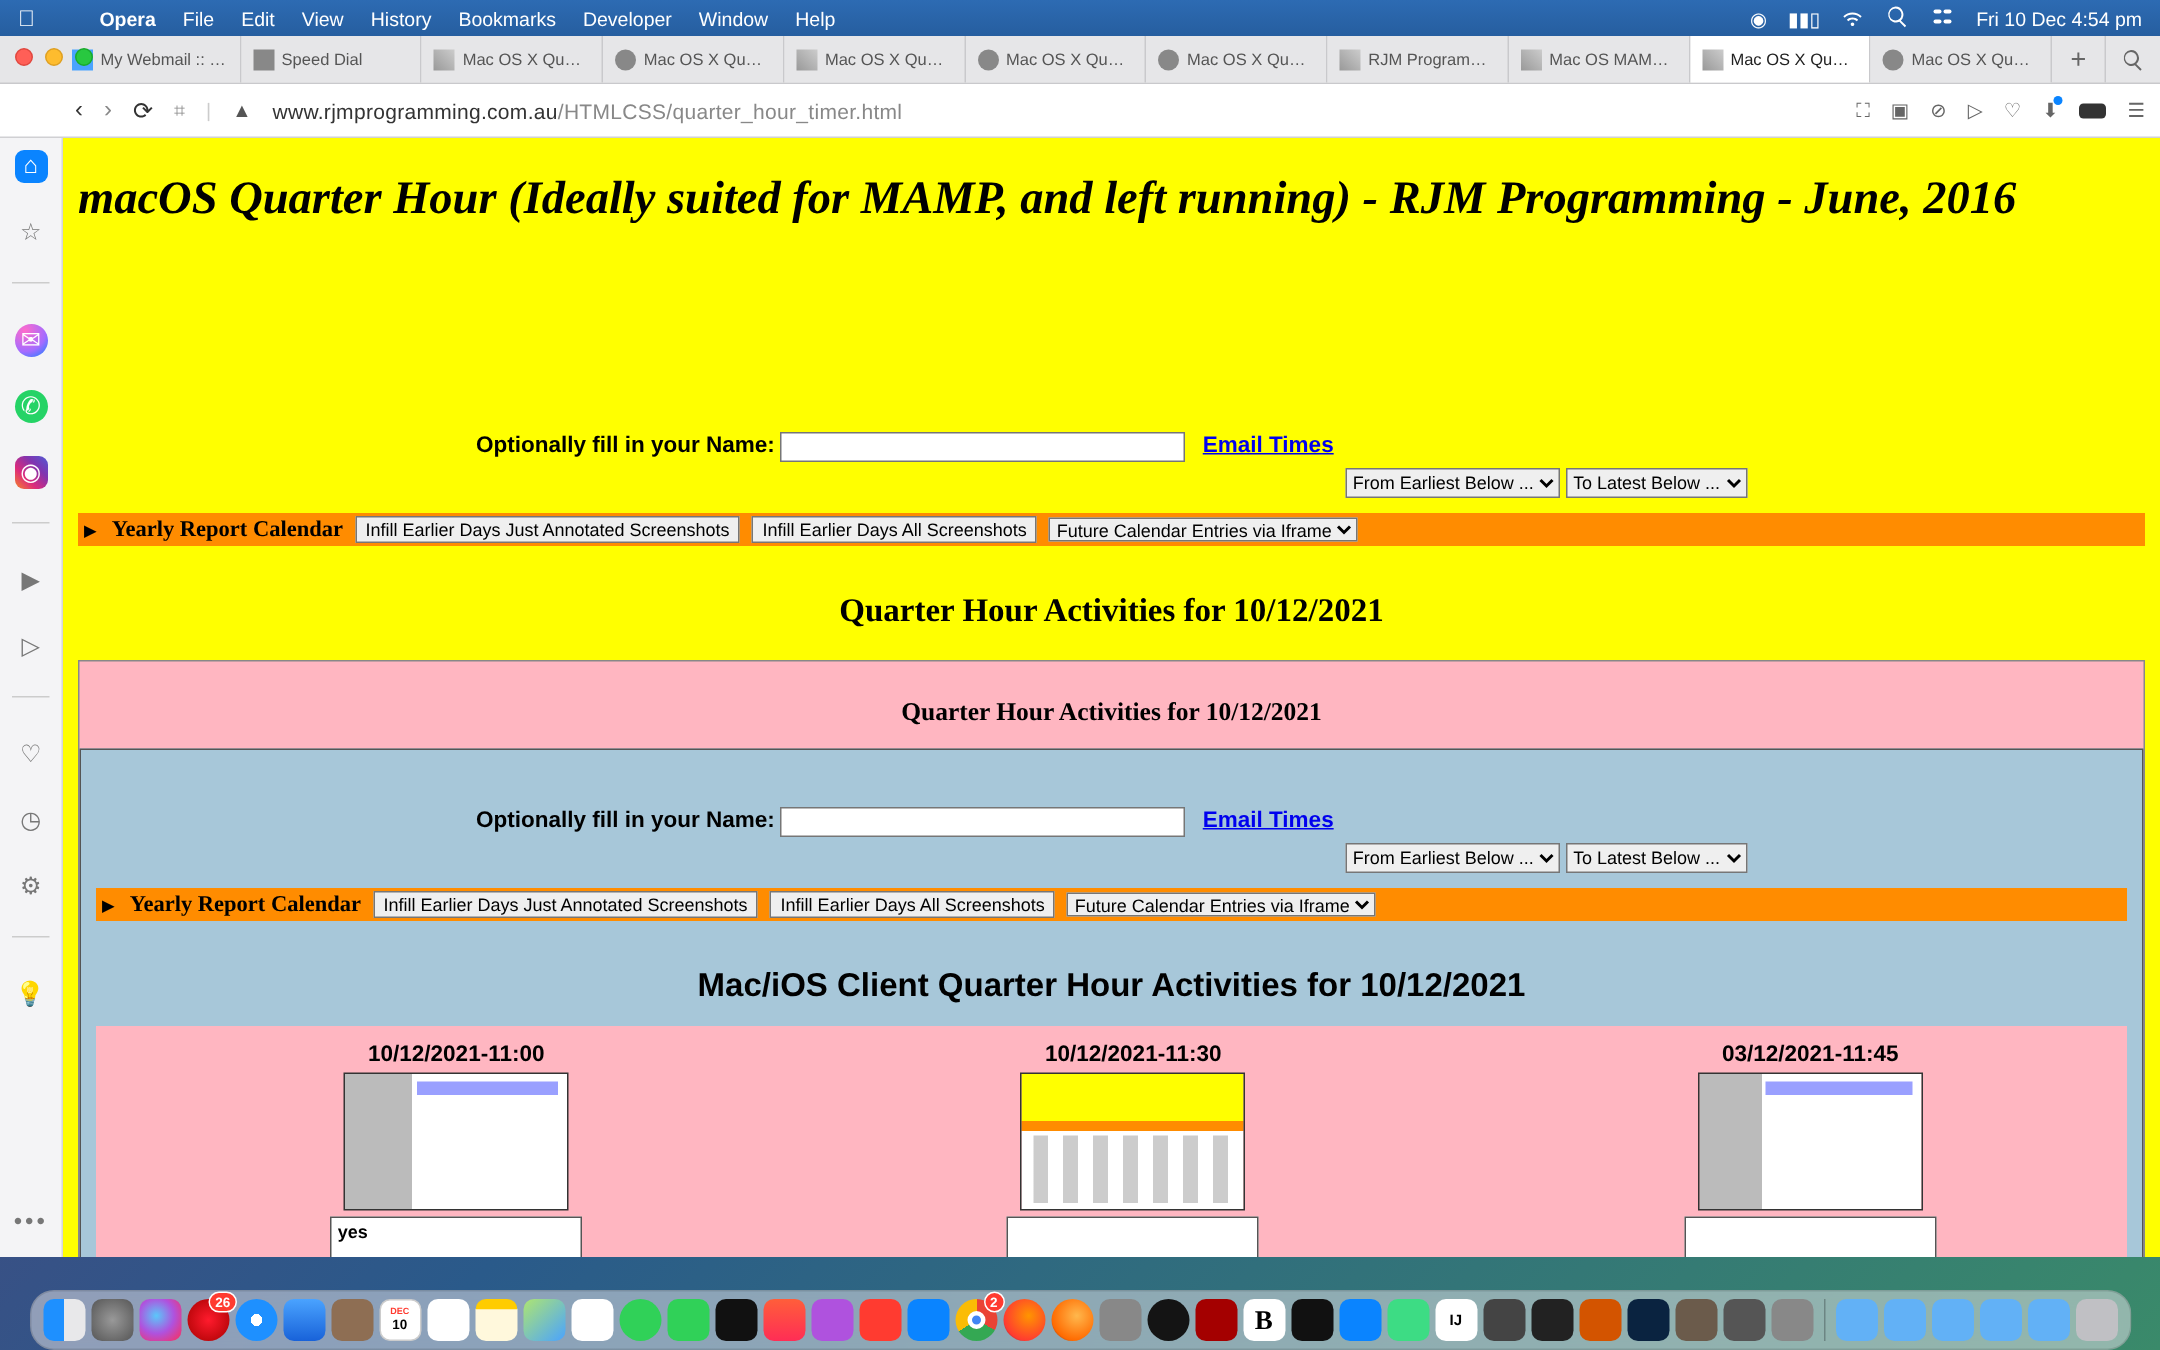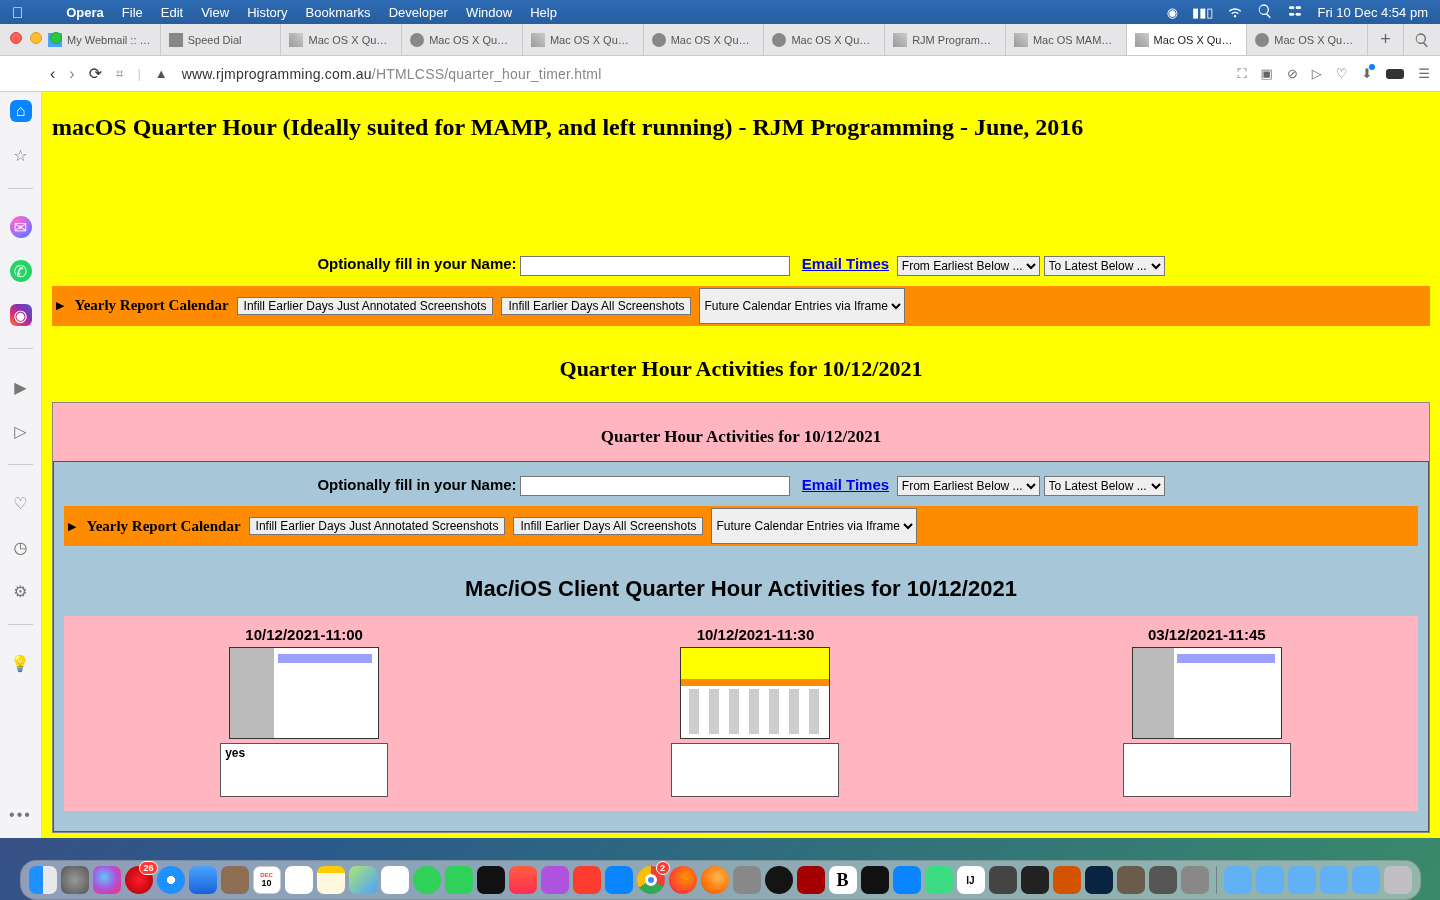--- a/index.html
+++ b/index.html
@@ -43,31 +43,31 @@
 .sidebar .sicon { width: 22px; height: 22px; display: flex; align-items: center; justify-content: center; color: #777; border-radius: 6px; }
 .sidebar .sicon.home { background: #0a84ff; color:#fff; }
 .sidebar .sicon.msg { background: radial-gradient(circle at 30% 20%,#ff6bcb,#a46bff 60%,#0a84ff); color:#fff; border-radius:50%; }
 .sidebar .sicon.wa { background: #25d366; color:#fff; border-radius:50%; }
 .sidebar .sicon.ig { background: linear-gradient(45deg,#f58529,#dd2a7b,#8134af,#515bd4); color:#fff; border-radius:6px; }
 .sidebar .overflow { margin-top: auto; margin-bottom: 14px; color:#777; letter-spacing:2px; }
 
 
 .viewport { position: absolute; left: 42px; right: 0; top: 92px; bottom: 62px; overflow: hidden; background: #ffff00; }
 .pagewrap { padding: 0 10px; }
-h1.page-title { font-family: Georgia, "Times New Roman", serif; font-weight: bold; font-size: 24px; padding: 22px 0 8px; color: #000; }
+h1.page-title { font-family: Georgia, "Times New Roman", serif; font-weight: bold; font-size: 31px; padding: 22px 0 8px; color: #000; font-style: italic; }
 .spacer100 { height: 100px; }
 .optline { text-align: center; font-family: Georgia, serif; font-size: 15px; font-weight: bold; padding: 6px 0 10px; }
 .optline input[type=text] { width: 270px; height: 20px; border: 1px solid #767676; font-size: 13px; vertical-align: middle; background:#fff;}
 .optline a { color: #0000ee; text-decoration: underline; font-weight: bold; margin: 0 4px; }
-.optline select { font-size: 12px; height: 20px; vertical-align: middle; background:#efefef; border:1px solid #767676;}
+.optline select { font-size: 12px; height: 20px; vertical-align: middle; background:#efefef; border:1px solid #767676;margin-top:48px;}
 .orange-bar { background: #ff8c00; display: flex; align-items: center; gap: 8px; padding: 2px 4px; font-size: 13px; }
 .orange-bar .tri { color: #000; font-size: 11px; margin-right: 2px; }
 .orange-bar .yrc { font-family: Georgia, serif; font-weight: bold; font-size: 15px; background: #ff8c00; }
 .orange-bar button { font-size: 12px; padding: 1px 6px; background: #efefef; border: 1px solid #767676; }
-.orange-bar select { font-size: 12px; height: 36px; background:#efefef; border:1px solid #767676;}
+.orange-bar select { font-size: 12px; height: 16px; background:#efefef; border:1px solid #767676;}
 h2.qha { font-family: Georgia, serif; font-weight: bold; font-size: 22px; text-align: center; padding: 30px 0 20px; }
 
 .pinkblock { background: #ffb6c1; padding: 24px 0 0; border: 1px solid #888; }
 .pinkblock h3 { font-family: Georgia, serif; font-weight: bold; font-size: 17px; text-align: center; padding-bottom: 14px; }
 .blueblock { background: #a7c7d9; border: 1px solid #555; padding: 0 10px 20px; }
 .blueblock .optline { padding-top: 14px; }
 .blueblock h2.client { font-family: Liberation Sans, sans-serif; font-weight: bold; font-size: 22px; text-align: center; padding: 30px 0 14px; }
 
 .thumbs { background: #ffb6c1; display: flex; padding: 10px 0; }
 .thumbcell { flex:1; text-align: center; font-family: Georgia, serif; font-size: 15px; font-weight: bold; padding-left: 29px; }

